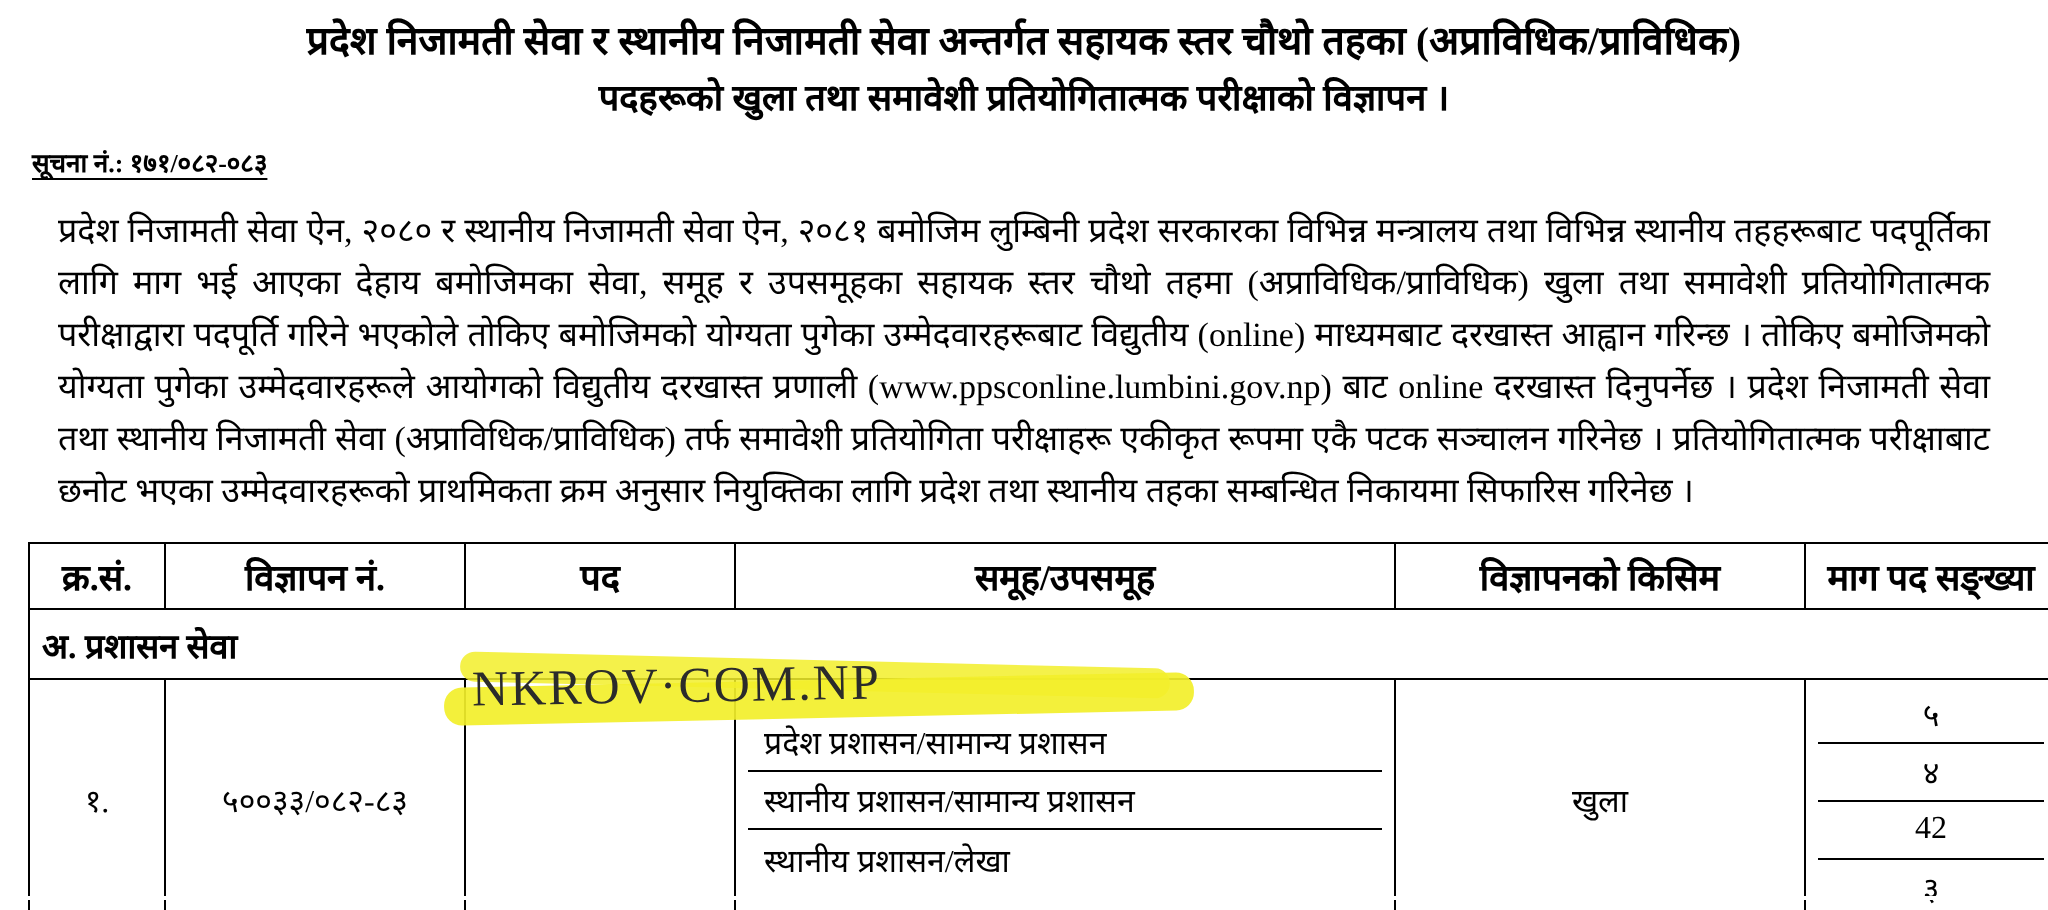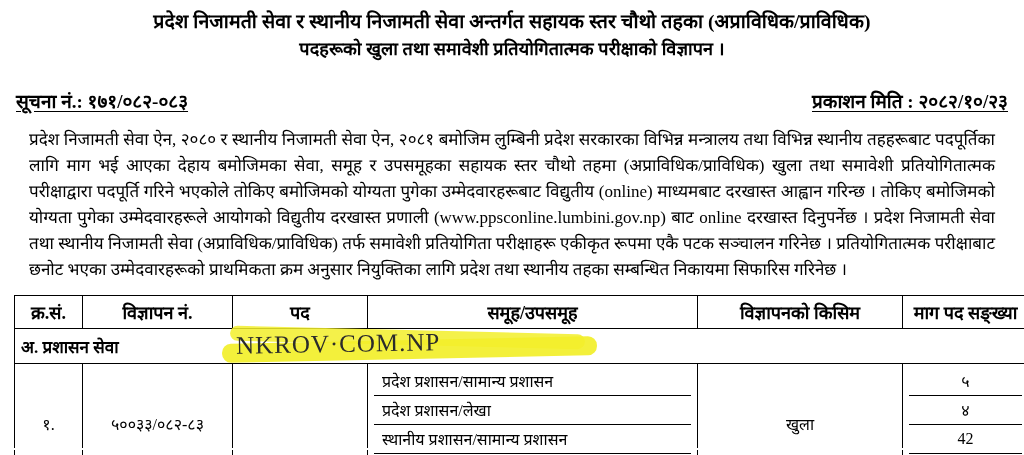--- a/index.html
+++ b/index.html
@@ -33,23 +33,23 @@
     display: block;
     white-space: nowrap;
   }
   .title-line.second {
     font-size: 18px;
   }
   .notice-row {
     display: flex;
     justify-content: space-between;
     align-items: flex-end;
-    font-size: 19px;
-    font-weight: bold;
-    margin-top: 26px;
+    font-size: 13px;
+    font-weight: bold;
+    margin-top: 10px;
     padding: 0 2px;
   }
   .notice-left {
     text-decoration: underline;
     text-underline-offset: 3px;
   }
   .notice-right {
     text-decoration: underline;
     text-underline-offset: 3px;
   }
@@ -166,21 +166,20 @@
 
 <div class="page">
 
   <div class="title-block">
     <span class="title-line">प्रदेश निजामती सेवा र स्थानीय निजामती सेवा अन्तर्गत सहायक स्तर चौथो तहका (अप्राविधिक/प्राविधिक)</span>
     <span class="title-line second">पदहरूको खुला तथा समावेशी प्रतियोगितात्मक परीक्षाको विज्ञापन ।</span>
   </div>
 
   <div class="notice-row">
     <div class="notice-left">सूचना नं.: १७१/०८२-०८३</div>
-    <div class="notice-right">प्रकाशन मिति : २०८२/१०/२३</div>
   </div>
 
   <div class="body-para">
     <p>प्रदेश निजामती सेवा ऐन, २०८० र स्थानीय निजामती सेवा ऐन, २०८१ बमोजिम लुम्बिनी प्रदेश सरकारका विभिन्न मन्त्रालय तथा विभिन्न स्थानीय तहहरूबाट पदपूर्तिका लागि माग भई आएका देहाय बमोजिमका सेवा, समूह र उपसमूहका सहायक स्तर चौथो तहमा (अप्राविधिक/प्राविधिक) खुला तथा समावेशी प्रतियोगितात्मक परीक्षाद्वारा पदपूर्ति गरिने भएकोले तोकिए बमोजिमको योग्यता पुगेका उम्मेदवारहरूबाट विद्युतीय (online) माध्यमबाट दरखास्त आह्वान गरिन्छ । तोकिए बमोजिमको योग्यता पुगेका उम्मेदवारहरूले आयोगको विद्युतीय दरखास्त प्रणाली (www.ppsconline.lumbini.gov.np) बाट online दरखास्त दिनुपर्नेछ । प्रदेश निजामती सेवा तथा स्थानीय निजामती सेवा (अप्राविधिक/प्राविधिक) तर्फ समावेशी प्रतियोगिता परीक्षाहरू एकीकृत रूपमा एकै पटक सञ्चालन गरिनेछ । प्रतियोगितात्मक परीक्षाबाट छनोट भएका उम्मेदवारहरूको प्राथमिकता क्रम अनुसार नियुक्तिका लागि प्रदेश तथा स्थानीय तहका सम्बन्धित निकायमा सिफारिस गरिनेछ ।</p>
   </div>
 
   <table class="adv-table">
     <colgroup>
       <col class="col-sn">
       <col class="col-advno">
@@ -207,23 +206,20 @@
         <td class="cell-center">१.</td>
         <td class="cell-center">५००३३/०८२-८३</td>
         <td class="cell-center"></td>
         <td class="nested">
           <table class="sub-table">
             <tbody>
               <tr class="rowline">
                 <td class="cell-left" style="border:none;border-bottom:1.6px solid #000;padding-left:8px;">प्रदेश प्रशासन/सामान्य प्रशासन</td>
               </tr>
               <tr class="rowline">
-                <td class="cell-left" style="border:none;border-bottom:1.6px solid #000;padding-left:8px;">प्रदेश प्रशासन/लेखा</td>
-              </tr>
-              <tr class="rowline">
                 <td class="cell-left" style="border:none;border-bottom:1.6px solid #000;padding-left:8px;">स्थानीय प्रशासन/सामान्य प्रशासन</td>
               </tr>
               <tr class="rowline">
                 <td class="cell-left" style="border:none;padding-left:8px;">स्थानीय प्रशासन/लेखा</td>
               </tr>
             </tbody>
           </table>
         </td>
         <td class="cell-center">खुला</td>
         <td class="nested">

